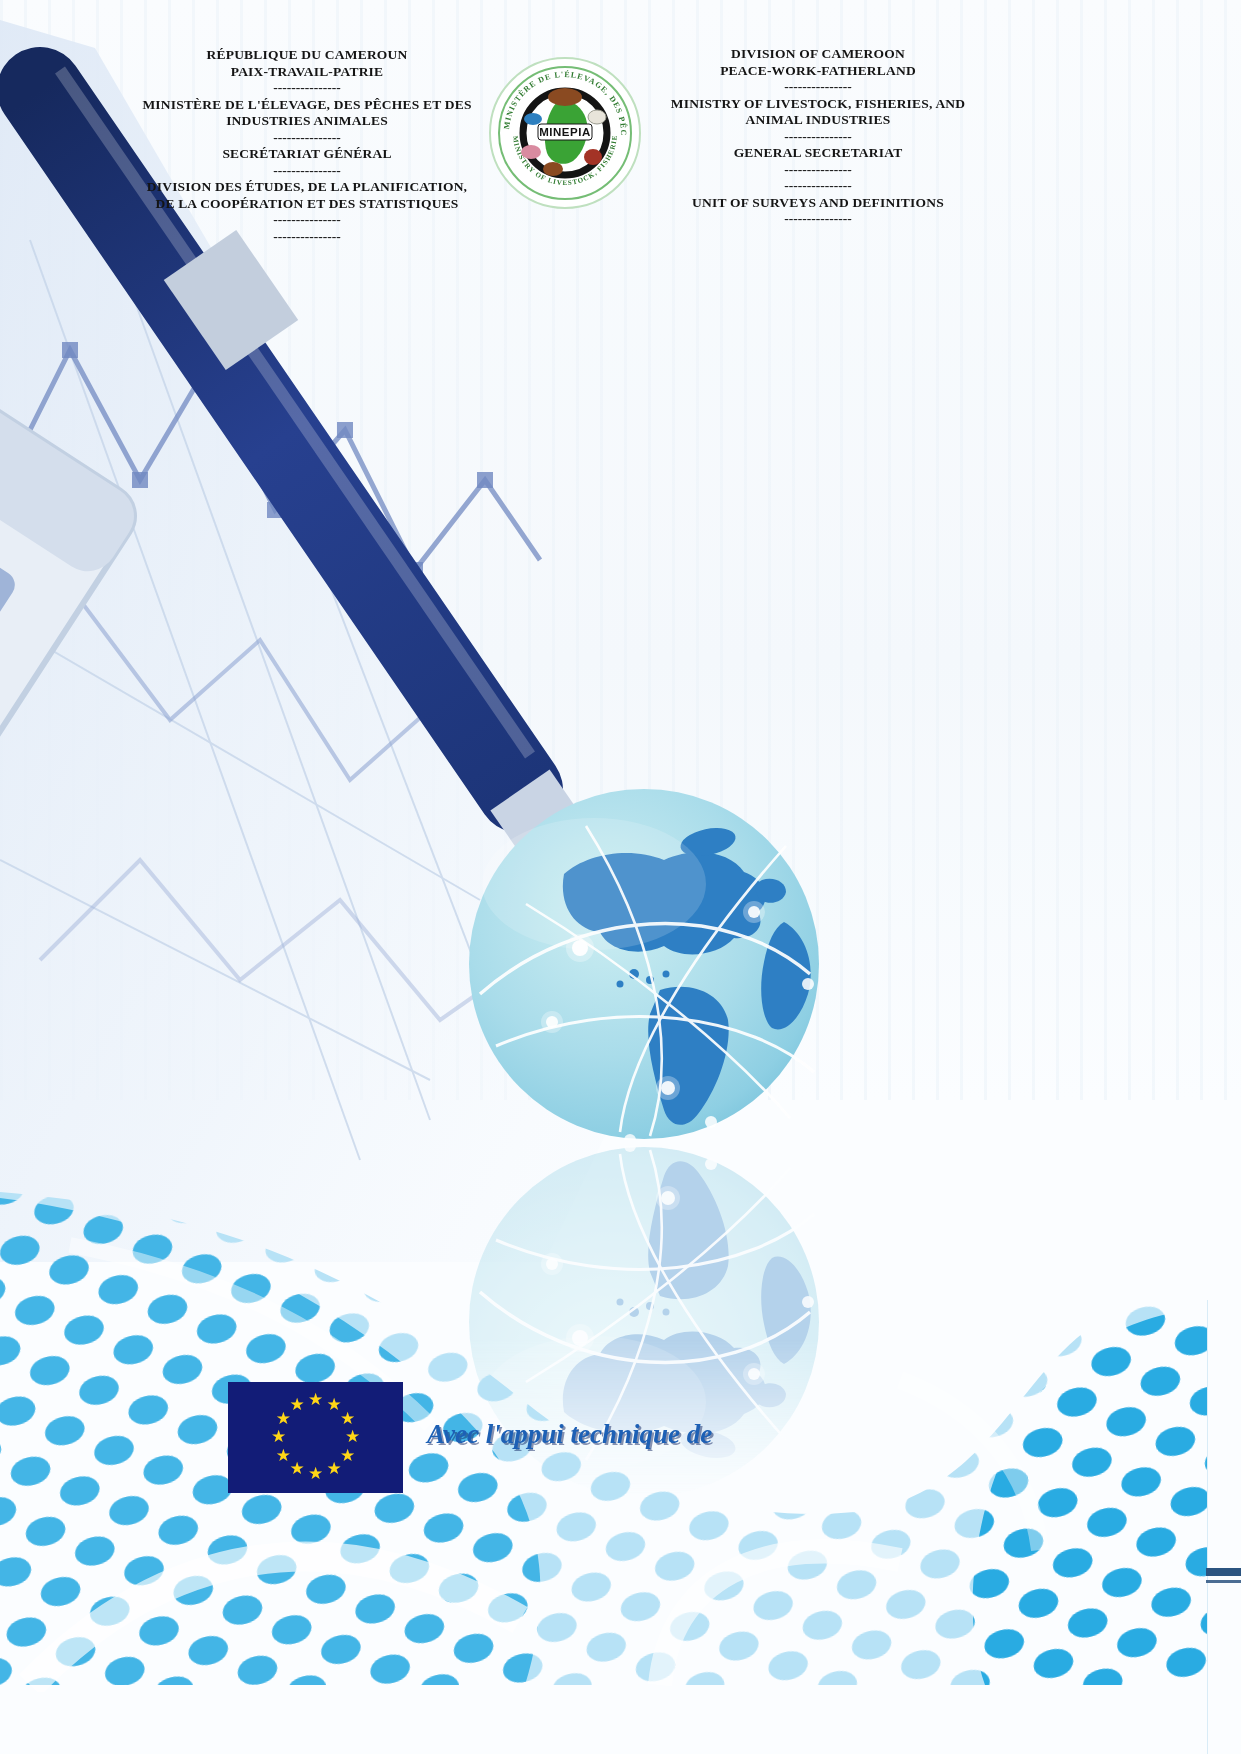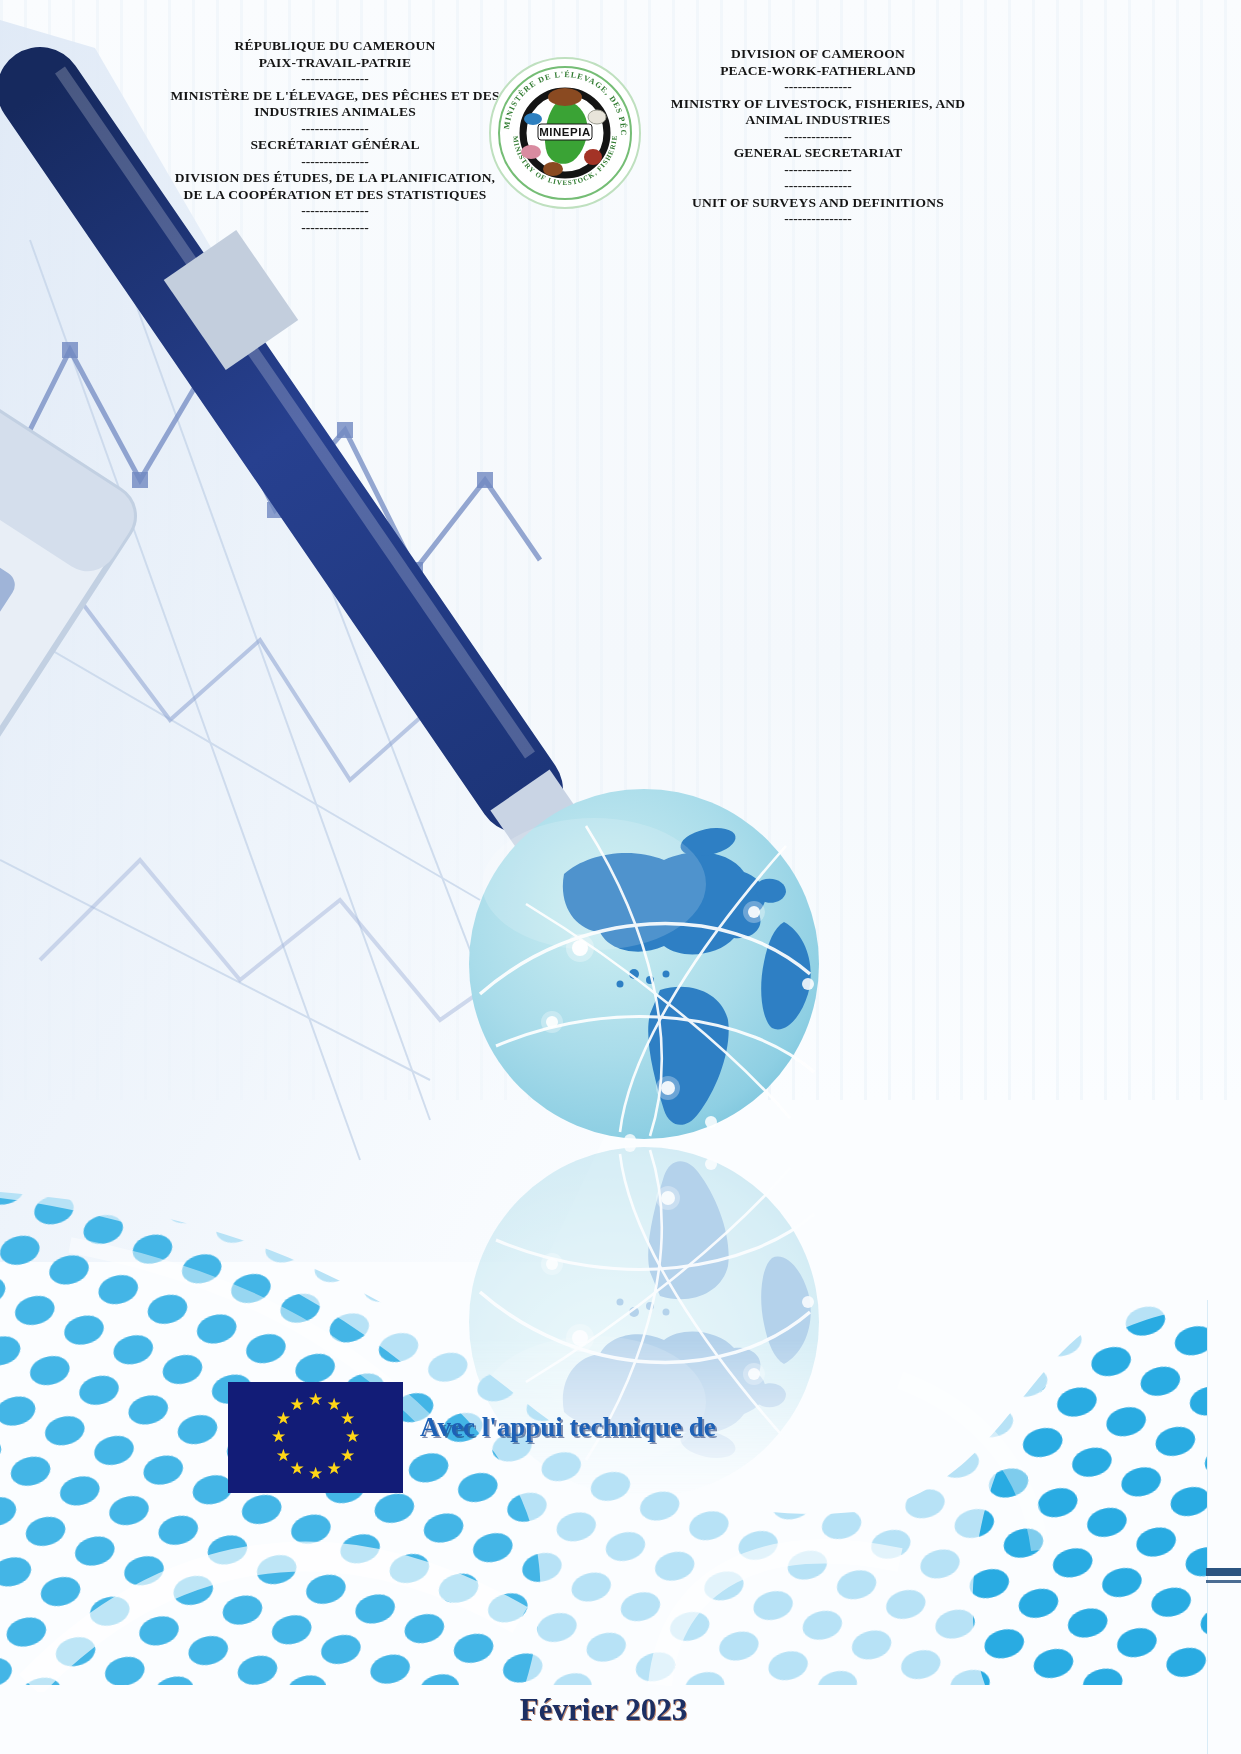--- a/index.html
+++ b/index.html
@@ -8,21 +8,21 @@
   .texture{position:absolute;left:0;top:0;width:1241px;height:1100px;
         background:
           repeating-linear-gradient(90deg, rgba(233,241,249,.55) 0 3px, rgba(255,255,255,0) 3px 24px),
           linear-gradient(180deg,#fafcfe 0%,#f3f8fc 60%,#fbfdff 100%);
         opacity:.8;}
   svg{display:block}
   
   .hdr{position:absolute;text-align:center;color:#141414;}
   .hdr p{margin:0;font-weight:bold;font-size:13.5px;line-height:16.5px;letter-spacing:.2px;}
   .hdr p.sep{letter-spacing:0;}
-  .hdr-fr{left:142px;top:38px;width:330px;margin-left:28px;}
+  .hdr-fr{left:142px;top:47px;width:330px;}
   .hdr-en{left:652px;top:46px;width:332px;}
   .logo-wrap{position:absolute;left:489px;top:57px;width:152px;height:152px;}
   
   .title{position:absolute;left:313px;top:472px;width:720px;color:#20386d;
          font-weight:bold;font-size:34px;line-height:48px;letter-spacing:.5px;
          text-shadow:2px 2px 0 #a34f12,1px 1px 0 #a34f12,-1px 1px 0 rgba(163,79,18,.75),1px -1px 0 rgba(163,79,18,.75);}
   .title p{margin:0;}
   
   .globe{position:absolute;left:468px;top:788px;width:352px;height:352px;}
   .globe-reflect{position:absolute;left:468px;top:1146px;width:352px;height:352px;opacity:.38;
@@ -46,21 +46,21 @@
   .eu-star:nth-child(6){transform:rotate(150deg) translateY(-37px) rotate(-150deg);}
   .eu-star:nth-child(7){transform:rotate(180deg) translateY(-37px) rotate(-180deg);}
   .eu-star:nth-child(8){transform:rotate(210deg) translateY(-37px) rotate(-210deg);}
   .eu-star:nth-child(9){transform:rotate(240deg) translateY(-37px) rotate(-240deg);}
   .eu-star:nth-child(10){transform:rotate(270deg) translateY(-37px) rotate(-270deg);}
   .eu-star:nth-child(11){transform:rotate(300deg) translateY(-37px) rotate(-300deg);}
   .eu-star:nth-child(12){transform:rotate(330deg) translateY(-37px) rotate(-330deg);}
   .support{position:absolute;left:420px;top:1408px;width:420px;color:#1d60b5;
            font-weight:bold;font-size:27px;line-height:38px;
            text-shadow:2px 2px 0 rgba(19,40,99,.5);}
-  .support p{margin:0;}
+  .support p{margin:7px;font-style:italic;}
   .right-mark{position:absolute;left:1206px;top:1568px;width:35px;}
   .right-mark .b1{height:8px;background:#2b5480;}
   .right-mark .b2{height:3px;background:#2b5480;opacity:.85;margin-top:4px;}
   
   .date{position:absolute;left:0;top:1692px;width:1207px;text-align:center;color:#1c2f63;
         font-weight:bold;font-size:31px;
         text-shadow:1px 1px 0 rgba(150,60,20,.6);}
 </style>
 </head>
 <body>
@@ -267,15 +267,14 @@
   </div>
   <div class="support">
     <p>Avec l'appui technique de</p>
   </div>
 
   <div class="right-mark">
     <div class="b1"></div>
     <div class="b2"></div>
   </div>
 
-  <div class="date">Février 2023</div>
 
 </div>
 
 </body></html>

